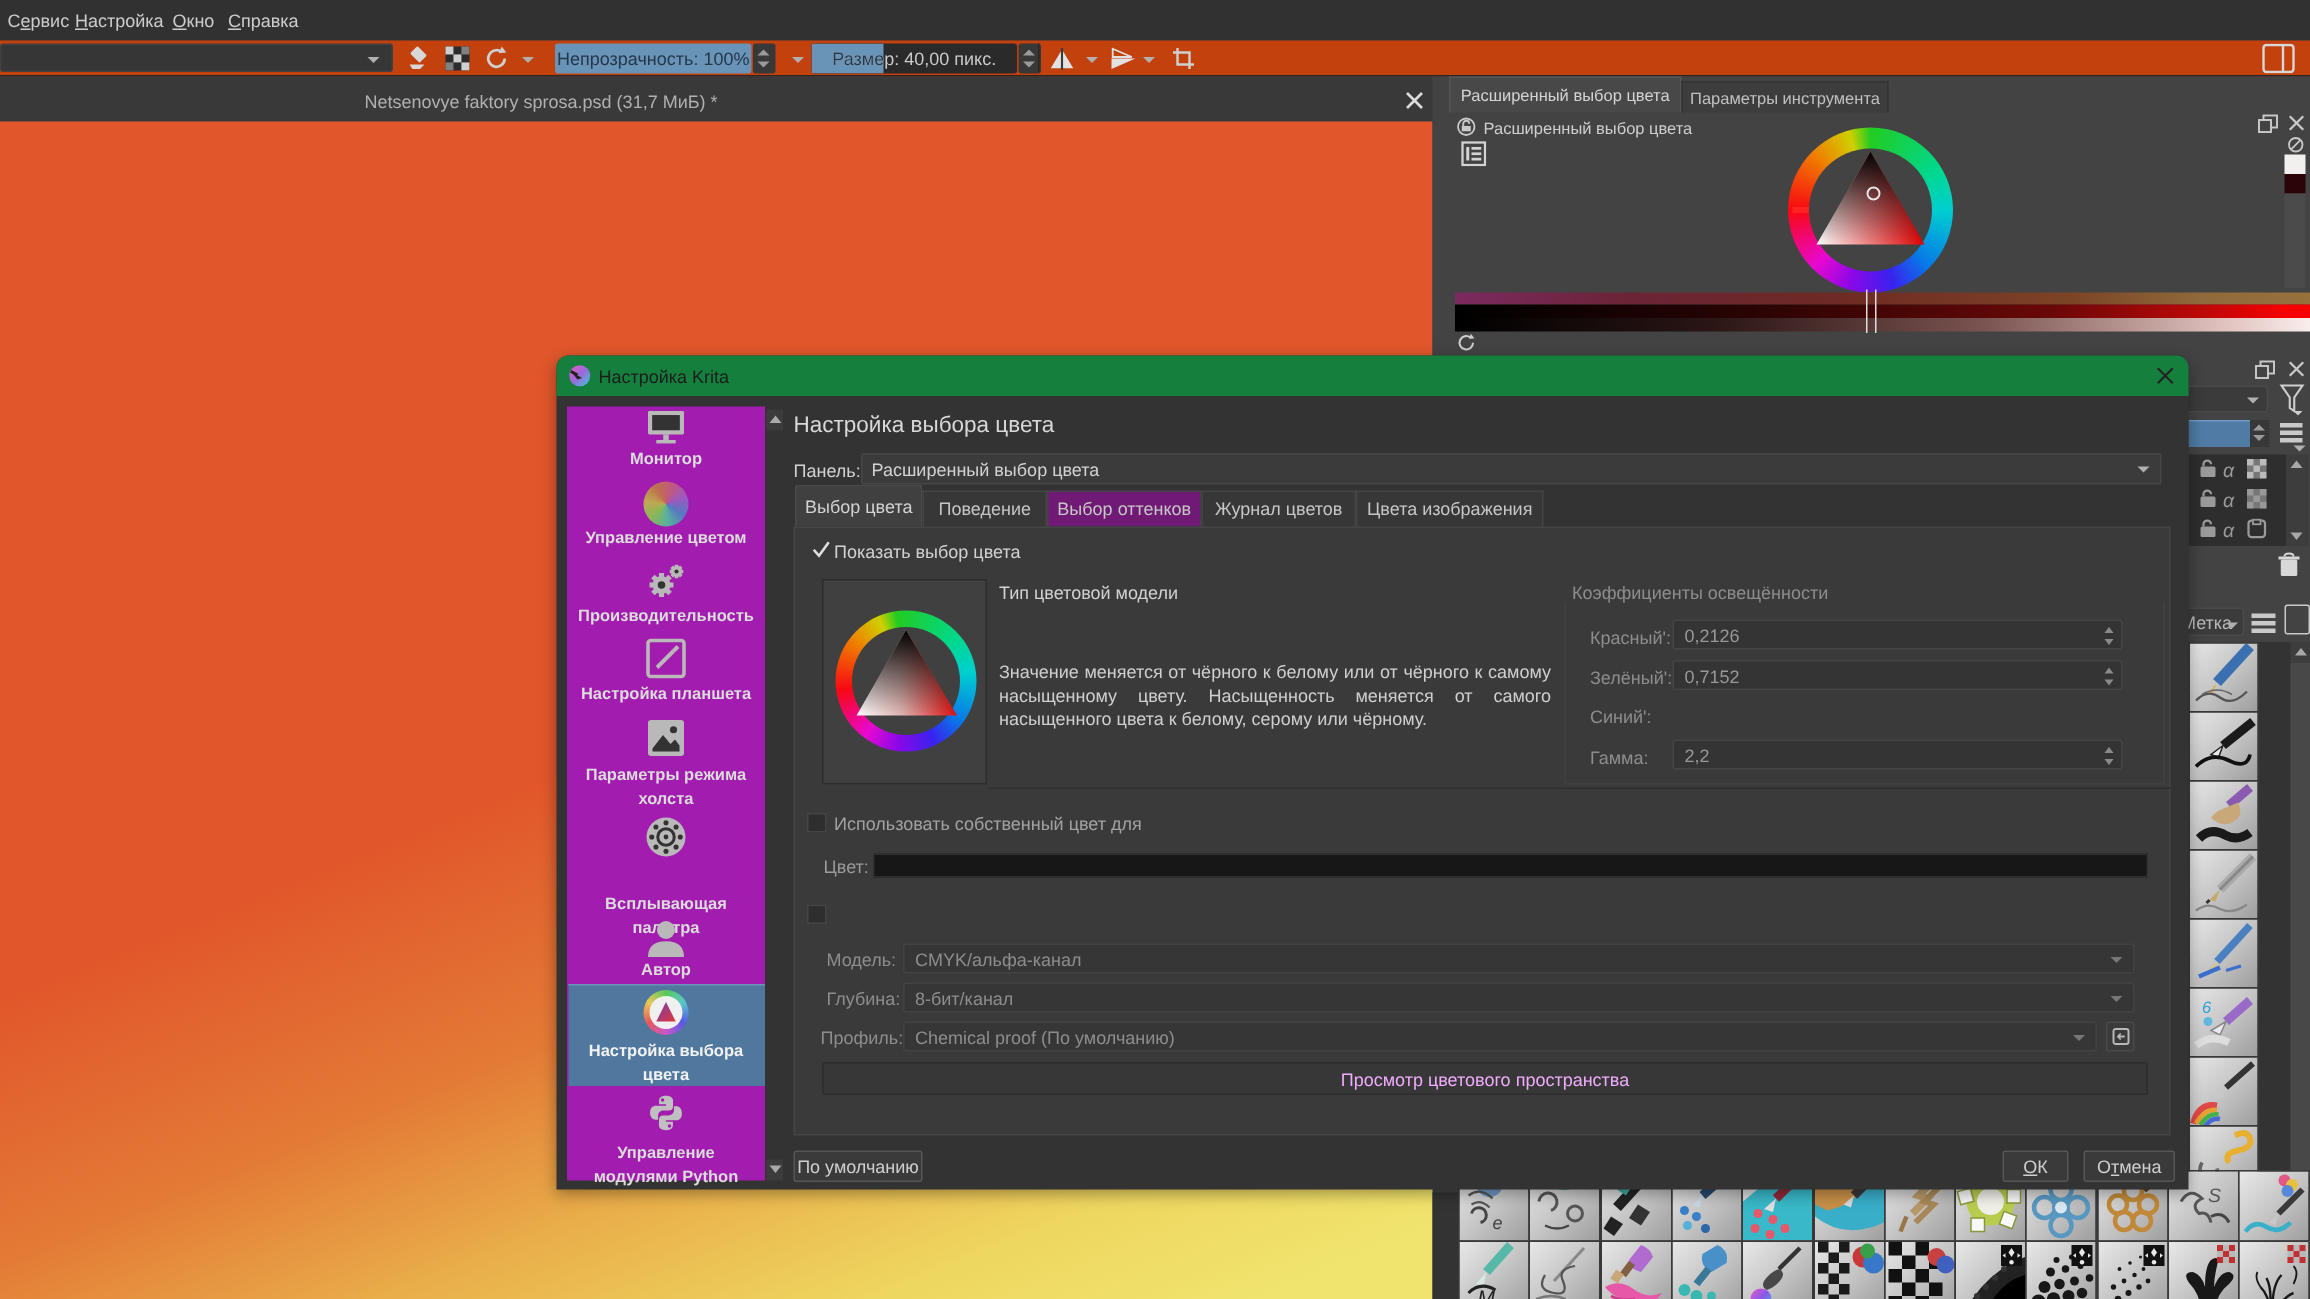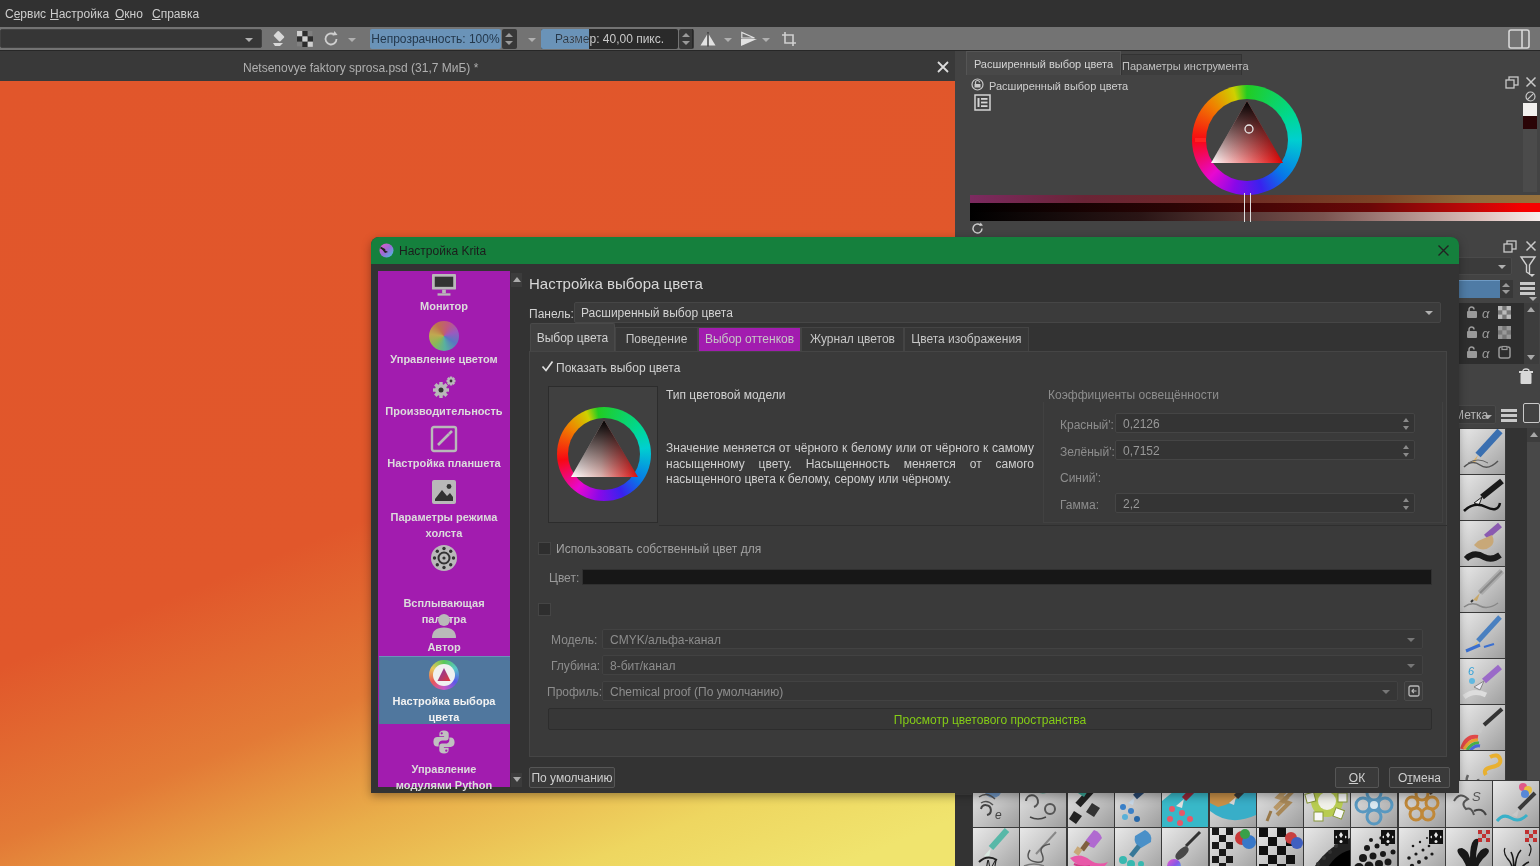--- a/index.html
+++ b/index.html
@@ -15,21 +15,21 @@
 </head>
 <body>
 
 <div class="abs" style="left:0;top:0;width:1540px;height:27px;background:#313131;">
   <div class="abs txt" style="left:5px;top:7px;color:#cdcdcd;">С<span style="text-decoration:underline">е</span>рвис</div>
   <div class="abs txt" style="left:50px;top:7px;color:#cdcdcd;"><span style="text-decoration:underline">Н</span>астройка</div>
   <div class="abs txt" style="left:115px;top:7px;color:#cdcdcd;"><span style="text-decoration:underline">О</span>кно</div>
   <div class="abs txt" style="left:152px;top:7px;color:#cdcdcd;"><span style="text-decoration:underline">С</span>правка</div>
 </div>
 
-<div class="abs" style="left:0;top:27px;width:1540px;height:24px;background:#737373;border-bottom:1px solid #272727;">
+<div class="abs" style="left:0;top:27px;width:1540px;height:24px;background:#c2410c;border-bottom:1px solid #272727;">
   <div class="abs" style="left:0;top:2px;width:262px;height:19px;background:#363636;border:1px solid #414141;border-radius:2px;">
     <div class="darrow abs" style="right:8px;top:8px;"></div>
   </div>
 
   <svg class="abs" style="left:270px;top:3px;" width="18" height="18" viewBox="0 0 18 18">
       <g>
         <rect x="4" y="3" width="9" height="7" rx="1" transform="rotate(45 9 7)" fill="#d8d8d8"></rect>
         <path d="M3 13 L13 13 L10 16 L5 16 Z" fill="#d8d8d8"></path>
       </g>
     </svg>
@@ -100,21 +100,21 @@
   <svg class="abs" style="left:935px;top:8px;" width="16" height="16" viewBox="0 0 16 16">
       <path d="M3 3 L13 13 M13 3 L3 13" stroke="#dcdcdc" stroke-width="1.8"></path>
     </svg>
 </div>
 
 <div class="abs" style="left:0;top:81px;width:955px;height:785px;background:linear-gradient(158deg,#e1562b 0%,#e1572b 50%,#e37a36 65%,#e9ae4a 76%,#eed660 87%,#f0e46e 96%);"></div>
 
 <div class="abs" style="left:955px;top:51px;width:585px;height:186px;background:#434343;" id="dockertop">
 
   <div class="abs" style="left:11px;top:0px;width:155px;height:24px;background:#484848;border:1px solid #555;border-bottom:none;color:#d4d4d4;font-size:11px;text-align:center;padding-top:6px;white-space:nowrap;">Расширенный выбор цвета</div>
-  <div class="abs" style="left:166px;top:3px;width:121px;height:21px;background:#3d3d3d;border:1px solid #333;border-bottom:none;color:#c0c0c0;font-size:11px;text-align:center;padding-top:5px;white-space:nowrap;">Параметры инструмента</div>
+  <div class="abs" style="left:166px;top:3px;width:138px;height:21px;background:#3d3d3d;border:1px solid #333;border-bottom:none;color:#c0c0c0;font-size:11px;text-align:center;padding-top:5px;white-space:nowrap;">Параметры инструмента</div>
 
   <svg class="abs" style="left:16px;top:27px;" width="13" height="13" viewBox="0 0 13 13">
       <circle cx="6.5" cy="6.5" r="5.5" fill="none" stroke="#c9c9c9" stroke-width="1.2"></circle>
       <rect x="3.5" y="6" width="6" height="3.5" fill="#c9c9c9"></rect>
       <path d="M4.5 6 V4.5 a2 2 0 0 1 4 0" fill="none" stroke="#c9c9c9" stroke-width="1.2"></path>
     </svg>
   <div class="abs" style="left:34px;top:29px;color:#cecece;font-size:11px;white-space:nowrap;">Расширенный выбор цвета</div>
 
   <svg class="abs" style="left:550px;top:25px;" width="14" height="13" viewBox="0 0 14 13">
       <rect x="4" y="1" width="9" height="8" fill="none" stroke="#c9c9c9" stroke-width="1.3"></rect>
@@ -712,21 +712,21 @@
 
   <div class="abs" id="content" style="left:158px;top:34px;width:923px;height:516px;font-size:12px;color:#d2d2d2;">
     <div class="abs" style="left:0;top:4px;font-size:15px;color:#d8d8d8;">Настройка выбора цвета</div>
     <div class="abs" style="left:0;top:36px;">Панель:</div>
     <div class="abs" style="left:45px;top:31px;width:867px;height:21px;background:#3b3b3b;border:1px solid #464646;border-radius:2px;padding:3px 0 0 6px;">Расширенный выбор цвета
       <div class="darrow abs" style="right:7px;top:8px;"></div>
     </div>
 
     <div class="abs" style="left:1px;top:52px;width:85px;height:28px;background:#404040;border:1px solid #4a4a4a;border-bottom:none;border-radius:2px 2px 0 0;text-align:center;padding-top:7px;z-index:2;">Выбор цвета</div>
     <div class="abs" style="left:86px;top:56px;width:83px;height:24px;background:#373737;border:1px solid #444;border-bottom:none;text-align:center;padding-top:4px;color:#c6c6c6;">Поведение</div>
-    <div class="abs" style="left:169px;top:56px;width:103px;height:24px;background:#a21caf;border:1px solid #444;border-bottom:none;text-align:center;padding-top:4px;color:#c6c6c6;">Выбор оттенков</div>
+    <div class="abs" style="left:169px;top:56px;width:103px;height:24px;background:#701a75;border:1px solid #444;border-bottom:none;text-align:center;padding-top:4px;color:#c6c6c6;">Выбор оттенков</div>
     <div class="abs" style="left:272px;top:56px;width:103px;height:24px;background:#373737;border:1px solid #444;border-bottom:none;text-align:center;padding-top:4px;color:#c6c6c6;">Журнал цветов</div>
     <div class="abs" style="left:375px;top:56px;width:125px;height:24px;background:#373737;border:1px solid #444;border-bottom:none;text-align:center;padding-top:4px;color:#c6c6c6;">Цвета изображения</div>
 
     <div class="abs" style="left:0;top:80px;width:918px;height:406px;border:1px solid #454545;background:#3a3a3a;"></div>
     <div class="abs" style="left:130px;top:254px;width:788px;height:1px;background:#2f2f2f;"></div>
 
     <svg class="abs" style="left:11px;top:88px;" width="15" height="15" viewBox="0 0 15 15">
         <path d="M2.5 7.5 L6 11.5 L12.5 2.5" fill="none" stroke="#e0e0e0" stroke-width="1.7"></path>
       </svg>
     <div class="abs" style="left:27px;top:90px;">Показать выбор цвета</div>
@@ -781,19 +781,19 @@
     <div class="abs" style="left:18px;top:414px;color:#8d8d8d;">Профиль:</div>
     <div class="abs" style="left:73px;top:410px;width:796px;height:20px;background:#363636;border:1px solid #424242;border-radius:2px;padding:3px 0 0 7px;color:#8d8d8d;">Chemical proof (По умолчанию)
       <div class="darrow abs" style="right:7px;top:8px;border-top-color:#777;"></div>
     </div>
     <div class="abs" style="left:875px;top:410px;width:19px;height:20px;background:#3b3b3b;border:1px solid #4a4a4a;border-radius:2px;">
       <svg style="position:absolute;left:3px;top:3px;" width="12" height="12" viewBox="0 0 12 12">
           <rect x="1" y="1" width="10" height="10" rx="1.5" fill="none" stroke="#b9b9b9" stroke-width="1.3"></rect>
           <path d="M8.5 6 L4 6 M5.8 4 L4 6 L5.8 8" stroke="#b9b9b9" stroke-width="1.2" fill="none"></path>
         </svg>
     </div>
-    <div class="abs" style="left:19px;top:437px;width:884px;height:22px;background:#373737;border:1px solid #2d2d2d;border-radius:2px;text-align:center;padding-top:4px;color:#84cc16;">Просмотр цветового пространства</div>
+    <div class="abs" style="left:19px;top:437px;width:884px;height:22px;background:#373737;border:1px solid #2d2d2d;border-radius:2px;text-align:center;padding-top:4px;color:#f0abfc;">Просмотр цветового пространства</div>
 
     <div class="abs" style="left:0px;top:496px;width:86px;height:21px;background:#3a3a3a;border:1px solid #565656;border-radius:2px;text-align:center;padding-top:3px;color:#cfcfcf;">По умолчанию</div>
     <div class="abs" style="left:806px;top:496px;width:44px;height:21px;background:#3a3a3a;border:1px solid #565656;border-radius:2px;text-align:center;padding-top:3px;color:#cfcfcf;"><span style="text-decoration:underline">О</span>К</div>
     <div class="abs" style="left:860px;top:496px;width:61px;height:21px;background:#3a3a3a;border:1px solid #565656;border-radius:2px;text-align:center;padding-top:3px;color:#cfcfcf;">О<span style="text-decoration:underline">т</span>мена</div>
   </div>
 </div>
 
 </body></html>

